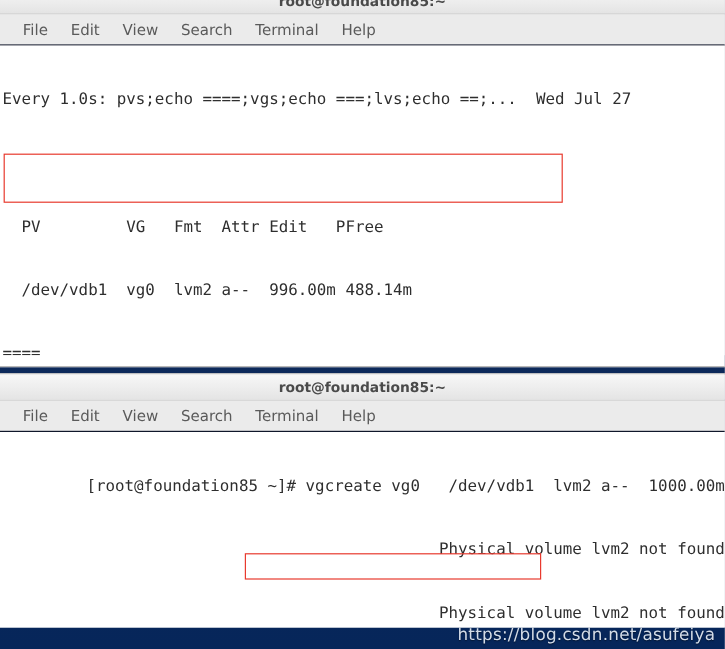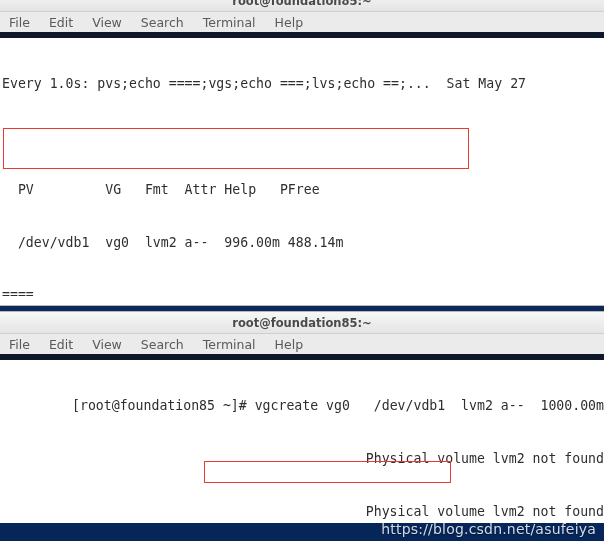--- a/index.html
+++ b/index.html
@@ -45,24 +45,24 @@
     font-family: "DejaVu Sans", sans-serif;
     font-size: 11.5px;
     font-weight: bold;
     color: #4a4a4a;
     letter-spacing: 0px;
     white-space: nowrap;
   }
   .menubar {
     height: 26px;
     background: #ebebeb;
-    border-bottom: 6px solid #0f172a;
+    border-bottom: 1px solid #0f172a;
     display: flex;
     align-items: center;
-    padding-left: 9px;
+    padding-left: 19px;
     box-sizing: border-box;
   }
   .menu-item {
     font-family: "DejaVu Sans", sans-serif;
     font-size: 12.5px;
     color: #5a5a5a;
     margin-right: 19px;
     white-space: nowrap;
     cursor: default;
   }
@@ -160,23 +160,23 @@
   <div class="menubar">
     <span class="menu-item">File</span>
     <span class="menu-item">Edit</span>
     <span class="menu-item">View</span>
     <span class="menu-item">Search</span>
     <span class="menu-item">Terminal</span>
     <span class="menu-item">Help</span>
   </div>
 
   <div class="term-body">
-    <div class="term-line">Every 1.0s: pvs;echo ====;vgs;echo ===;lvs;echo ==;...  Sat May 27</div>
+    <div class="term-line">Every 1.0s: pvs;echo ====;vgs;echo ===;lvs;echo ==;...  Wed Jul 27</div>
     <div class="term-line"></div>
-    <div class="term-line">  PV         VG   Fmt  Attr Help   PFree</div>
+    <div class="term-line">  PV         VG   Fmt  Attr Edit   PFree</div>
     <div class="term-line">  /dev/vdb1  vg0  lvm2 a--  996.00m 488.14m</div>
     <div class="term-line">====</div>
     
     
     
     
     
     
   </div>
 </div>

